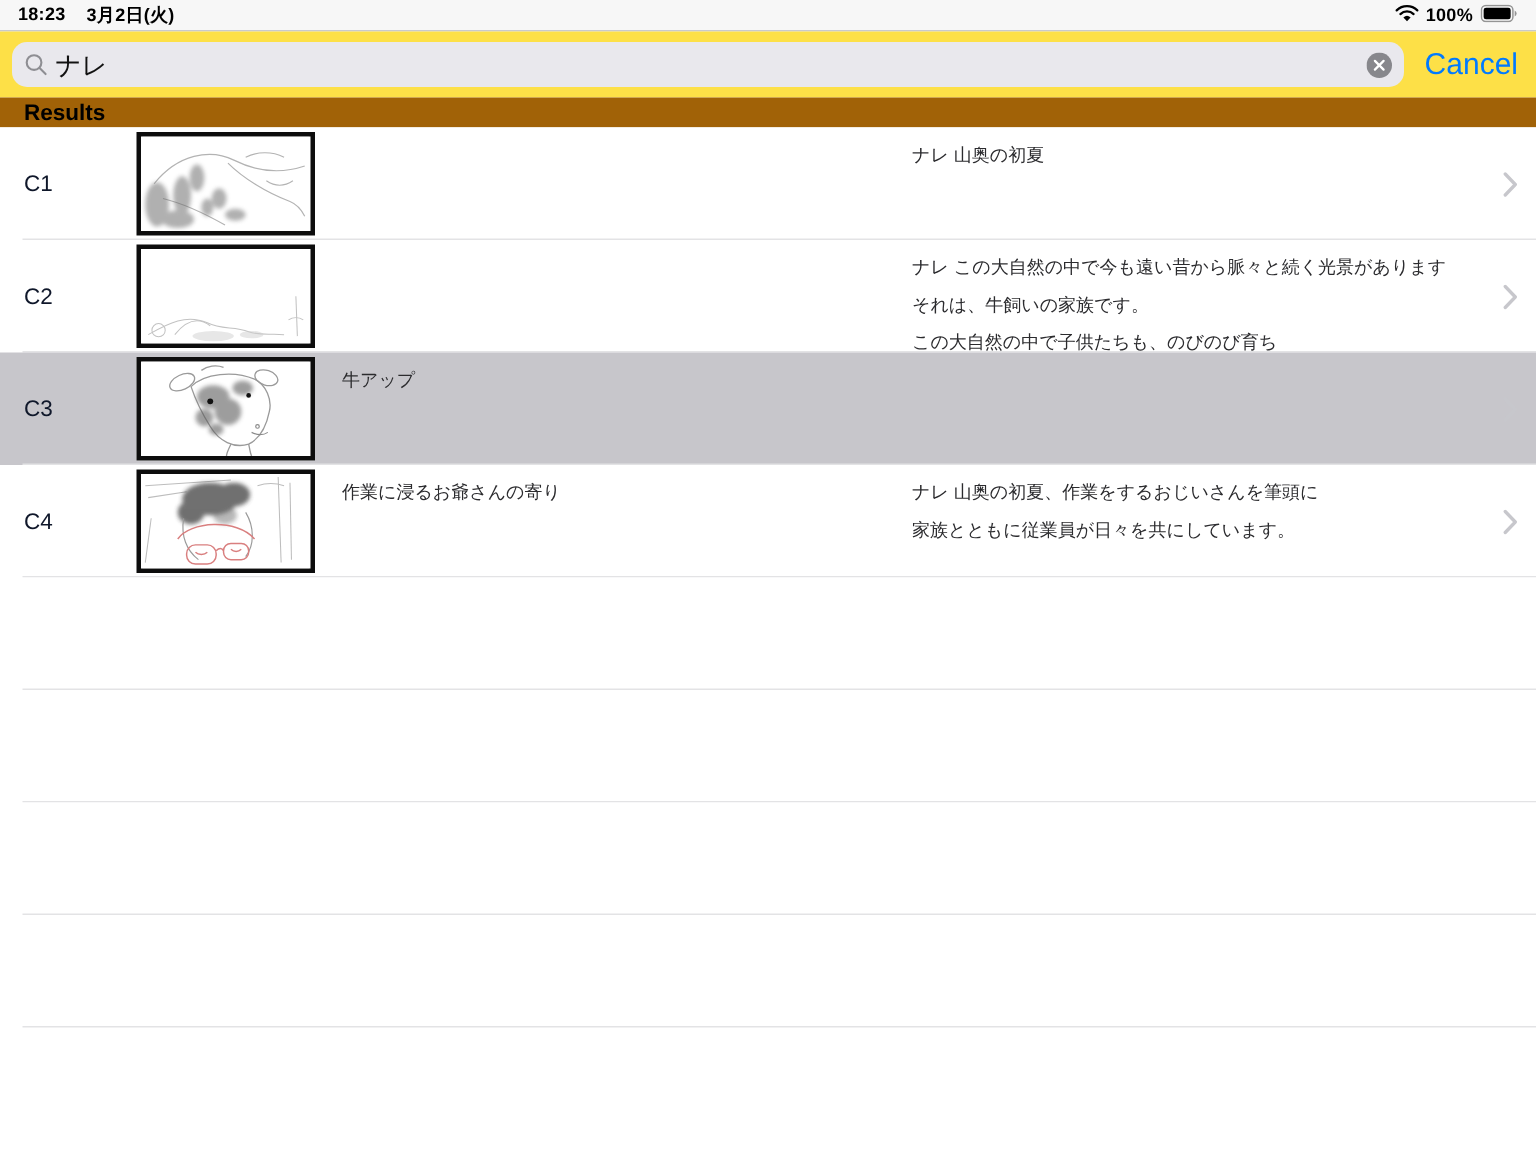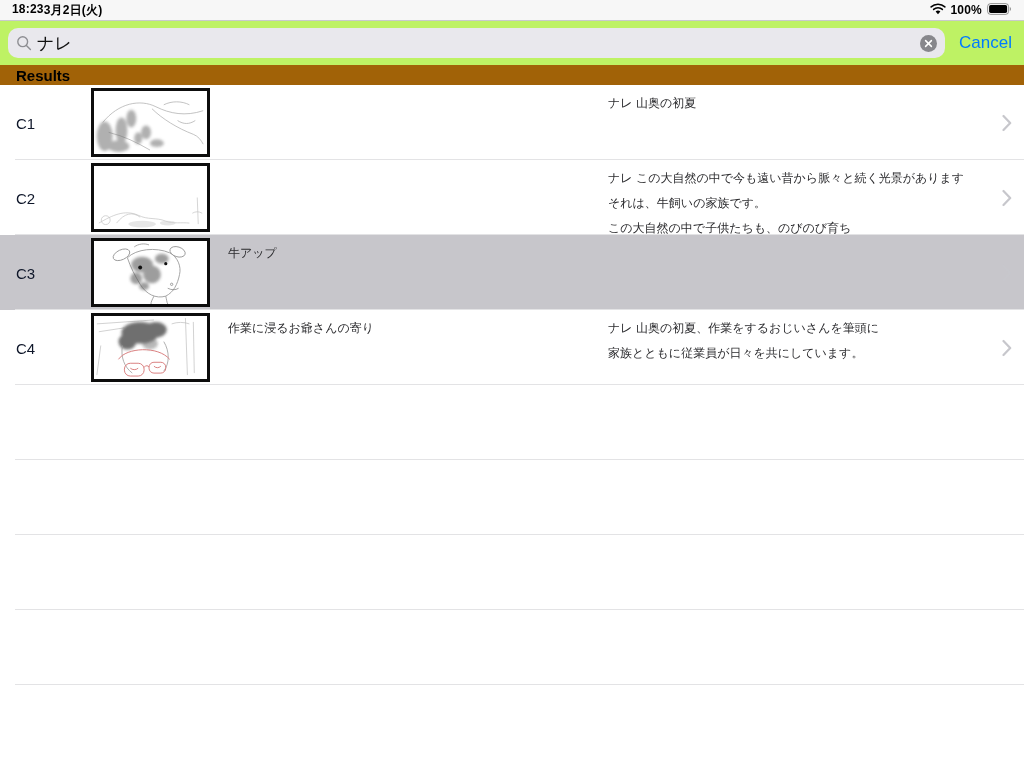--- a/index.html
+++ b/index.html
@@ -9,40 +9,40 @@
     background:#ffffff; color:#000; overflow:hidden;
     -webkit-font-smoothing:antialiased;
   }
 
   
   .top-chrome { background:#f7f7f7; border-bottom:1px solid #c9c9cb; }
   .status-bar {
     height:20px; display:flex; justify-content:space-between; align-items:center;
     padding:0 12px; font-size:12px; font-weight:700; letter-spacing:.2px;
   }
-  .status-left { display:flex; gap:0;justify-content:space-between; }
+  .status-left { display:flex; gap:14px;justify-content:space-between; }
   .status-right { display:flex; align-items:center; gap:5px; }
   .status-right .pct { font-weight:600; }
   .nav-bar { height:31px; display:flex; justify-content:center; align-items:center; }
   .nav-title { font-size:17px; font-weight:700; }
 
   
   .search-area {
-    height:44px; background:#bef264; display:flex; align-items:center;
+    height:44px; background:#fde047; display:flex; align-items:center;
     padding:0 8px;
   }
   .search-field {
     flex:1; height:30px; background:#e9e8ed; border-radius:10px;
     display:flex; align-items:center; padding:0 8px; position:relative;
   }
   .search-field .mag { display:flex; margin-right:5px; }
   .search-query { font-size:17px; color:#111; flex:1; }
   .clear-btn { display:flex; cursor:pointer; }
   .cancel-btn {
-    color:#007aff; font-size:17px; margin-left:14px; margin-right:4px;
+    color:#007aff; font-size:20px; margin-left:14px; margin-right:4px;
     background:none; border:none; font-family:inherit; cursor:pointer;
   }
 
   
   .results-header {
     height:20px; background:#a16207; display:flex; align-items:center;
     padding-left:16px; font-size:15px; font-weight:700; color:#000;
   }
   .results-list { background:#fff; }
   .row { position:relative; height:75px; background:#fff; cursor:pointer; }

